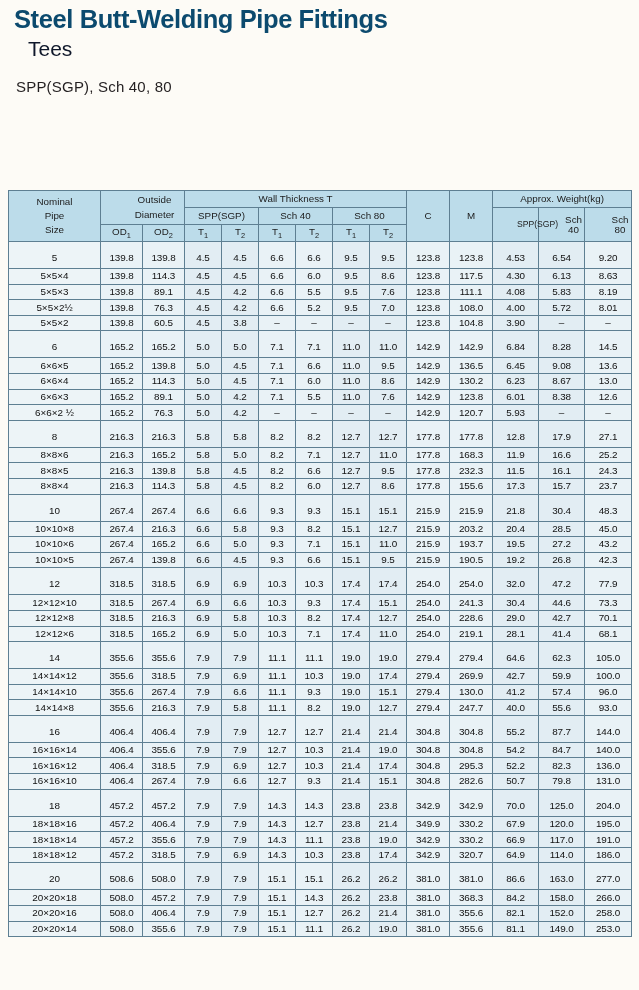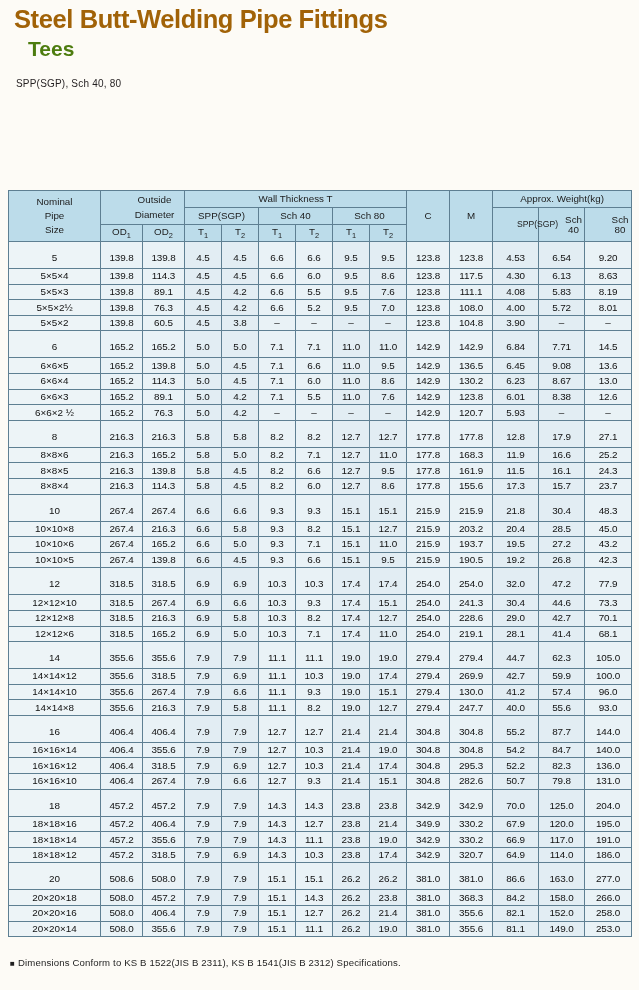--- a/index.html
+++ b/index.html
@@ -17,33 +17,33 @@
   }
 
   
   .page-head {
     padding: 6px 0 0 14px;
   }
   .doc-title {
     font-size: 25.5px;
     font-weight: bold;
     letter-spacing: -0.4px;
-    color: #a16207;
+    color: #0c4a6e;
     line-height: 1.08;
     white-space: nowrap;
   }
   .doc-subtitle {
     font-size: 21px;
-    font-weight: bold;
-    color: #4d7c0f;
+    font-weight: normal;
+    color: #0f172a;
     margin: 3px 0 0 14px;
     line-height: 1.1;
   }
   .doc-standard {
-    font-size: 10px;
+    font-size: 15px;
     color: #231f20;
     margin: 18px 0 0 2px;
     letter-spacing: 0.2px;
   }
 
   
   .units-note {
     position: absolute;
     top: 193px;
     right: 10px;
@@ -280,21 +280,21 @@
           <td>165.2</td>
           <td class="tint">5.0</td>
           <td class="tint">5.0</td>
           <td>7.1</td>
           <td>7.1</td>
           <td class="tint">11.0</td>
           <td class="tint">11.0</td>
           <td>142.9</td>
           <td>142.9</td>
           <td class="tint">6.84</td>
-          <td class="tint">7.71</td>
+          <td class="tint">8.28</td>
           <td>14.5</td>
         </tr>
         <tr>
           <td class="size">6×6×5</td>
           <td>165.2</td>
           <td>139.8</td>
           <td class="tint">5.0</td>
           <td class="tint">4.5</td>
           <td>7.1</td>
           <td>6.6</td>
@@ -390,21 +390,21 @@
           <td class="size">8×8×5</td>
           <td>216.3</td>
           <td>139.8</td>
           <td class="tint">5.8</td>
           <td class="tint">4.5</td>
           <td>8.2</td>
           <td>6.6</td>
           <td class="tint">12.7</td>
           <td class="tint">9.5</td>
           <td>177.8</td>
-          <td>161.9</td>
+          <td>232.3</td>
           <td class="tint">11.5</td>
           <td class="tint">16.1</td>
           <td>24.3</td>
         </tr>
         <tr>
           <td class="size">8×8×4</td>
           <td>216.3</td>
           <td>114.3</td>
           <td class="tint">5.8</td>
           <td class="tint">4.5</td>
@@ -551,21 +551,21 @@
           <td>355.6</td>
           <td>355.6</td>
           <td class="tint">7.9</td>
           <td class="tint">7.9</td>
           <td>11.1</td>
           <td>11.1</td>
           <td class="tint">19.0</td>
           <td class="tint">19.0</td>
           <td>279.4</td>
           <td>279.4</td>
-          <td class="tint">44.7</td>
+          <td class="tint">64.6</td>
           <td class="tint">62.3</td>
           <td>105.0</td>
         </tr>
         <tr>
           <td class="size">14×14×12</td>
           <td>355.6</td>
           <td>318.5</td>
           <td class="tint">7.9</td>
           <td class="tint">6.9</td>
           <td>11.1</td>
@@ -800,16 +800,13 @@
           <td>355.6</td>
           <td class="tint">81.1</td>
           <td class="tint">149.0</td>
           <td>253.0</td>
         </tr>
       </tbody>
   </table>
 </div>
 
 <div class="footnotes">
-  <div class="footnote">
-    <span class="bullet">■</span><span>Dimensions Conform to KS B 1522(JIS B 2311), KS B 1541(JIS B 2312) Specifications.</span>
-  </div>
 </div>
 
 </body></html>

